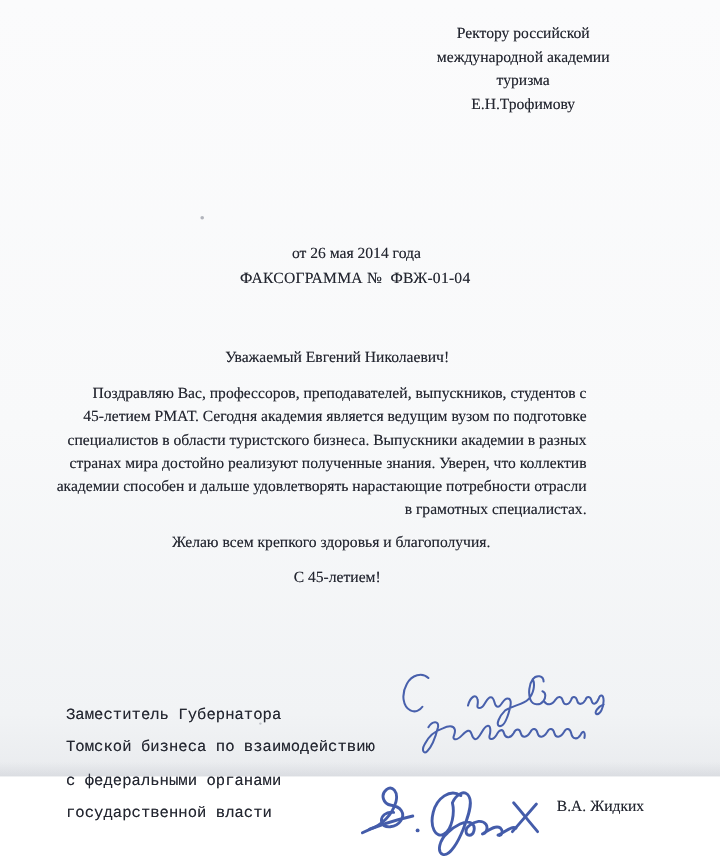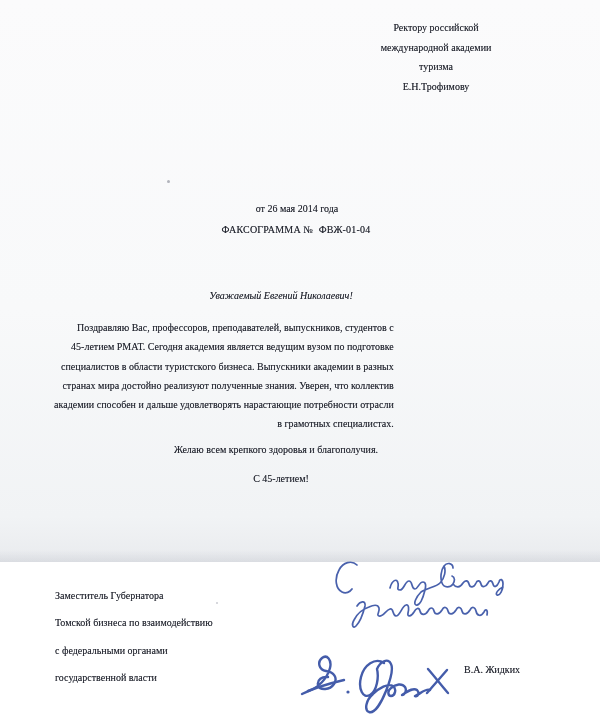--- a/index.html
+++ b/index.html
@@ -5,61 +5,61 @@
   html, body {
     margin: 0;
     padding: 0;
     width: 600px;
     height: 721px;
     overflow: hidden;
   }
   .page {
     position: relative;
     width: 600px;
-    height: 562px;
+    height: 647px;
     background:
       linear-gradient(180deg, #fbfbfc 0%, #f8f9fa 55%, #f1f3f5 92%, #e9ebee 100%);
     font-family: "Liberation Serif", "DejaVu Serif", serif;
     color: #242731;
-    font-size: 10px;
+    font-size: 13px;
   }
   .page * { box-sizing: border-box; }
   .txt {
     position: absolute;
     text-shadow: 0 0 0.5px rgba(36, 39, 49, 0.55);
   }
   .recipient {
     left: 338px;
     top: 18px;
     width: 196px;
     text-align: center;
     line-height: 19.5px;
   }
   .recipient div { white-space: nowrap; }
   .recipient-name { }
   .centered { transform: translateX(-50%); white-space: pre; }
   .doc-title   { left: 296px; top: 184px; letter-spacing: 0.2px; margin-top: 40px; }
   .doc-date    { left: 297px; top: 203px; }
-  .salutation  { left: 281px; top: 290px; font-style: italic; }
+  .salutation  { left: 281px; top: 290px; }
   .body-par {
     left: 25px;
     top: 318px;
     line-height: 19.3px;
     white-space: pre;
     text-indent: 52px;
     text-align: right;
   }
   .wish  { left: 276px; top: 444px; }
   .anniv { left: 281px; top: 473px; }
   .position-block {
     left: 55px;
     top: 582px;
     line-height: 27.4px;
   }
-  .position-block div { white-space: nowrap; }
+  .position-block div { white-space: nowrap; font-family: Liberation Mono, monospace; }
   .typed-name { left: 464px; top: 664px; white-space: nowrap; }
   .handwriting-layer {
     position: absolute;
     left: 290px;
     top: 545px;
     width: 220px;
     height: 176px;
     pointer-events: none;
   }
   .speck {

